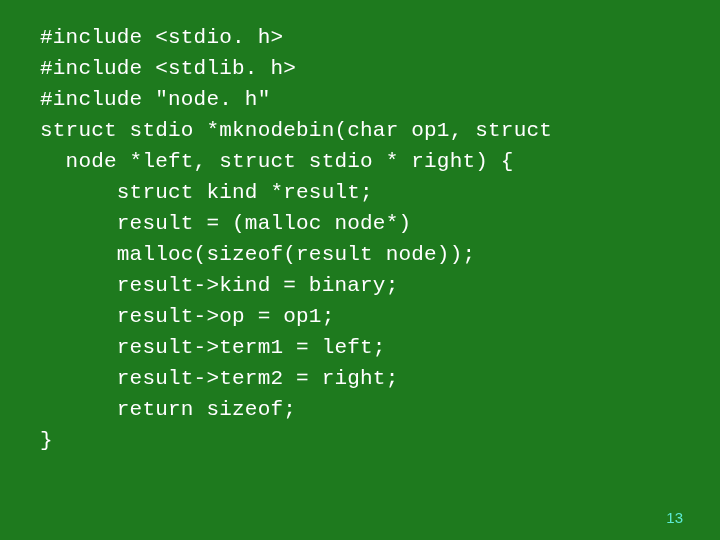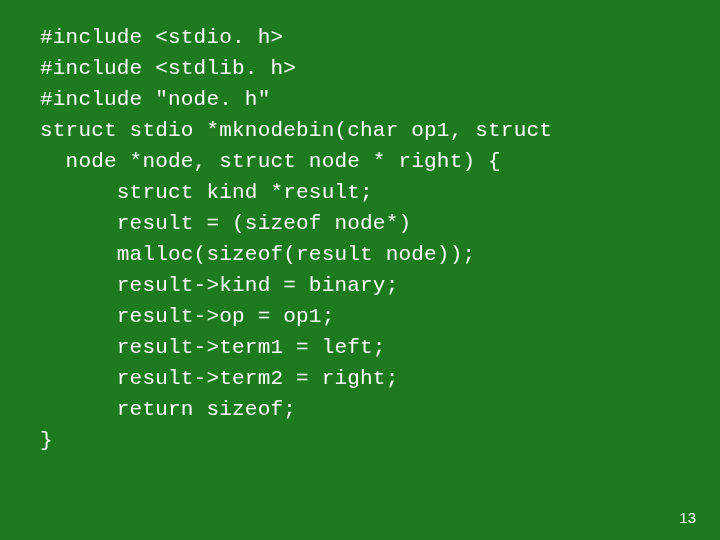--- a/index.html
+++ b/index.html
@@ -21,36 +21,36 @@
     left: 40px;
     right: 20px;
     font-size: 21px;
     line-height: 31px;
     white-space: pre;
     letter-spacing: 0.2px;
   }
   .page-num {
     position: absolute;
     bottom: 14px;
-    right: 24px;
+    right: 37px;
     font-family: Arial, sans-serif;
     font-size: 15px;
-    color: #ffffff;
+    color: #5eead4;
   }
 </style>
 </head>
 <body>
 
 <div class="code-block"><span>#include &lt;stdio. h&gt;</span>
 <span>#include &lt;stdlib. h&gt;</span>
 <span>#include "node. h"</span>
 <span>struct stdio *mknodebin(char op1, struct</span>
-<span>  node *node, struct node * right) {</span>
+<span>  node *left, struct stdio * right) {</span>
 <span>      struct kind *result;</span>
-<span>      result = (sizeof node*)</span>
+<span>      result = (malloc node*)</span>
 <span>      malloc(sizeof(result node));</span>
 <span>      result-&gt;kind = binary;</span>
 <span>      result-&gt;op = op1;</span>
 <span>      result-&gt;term1 = left;</span>
 <span>      result-&gt;term2 = right;</span>
 <span>      return sizeof;</span>
 <span>}</span></div>
 
 <div class="page-num">13</div>
 

